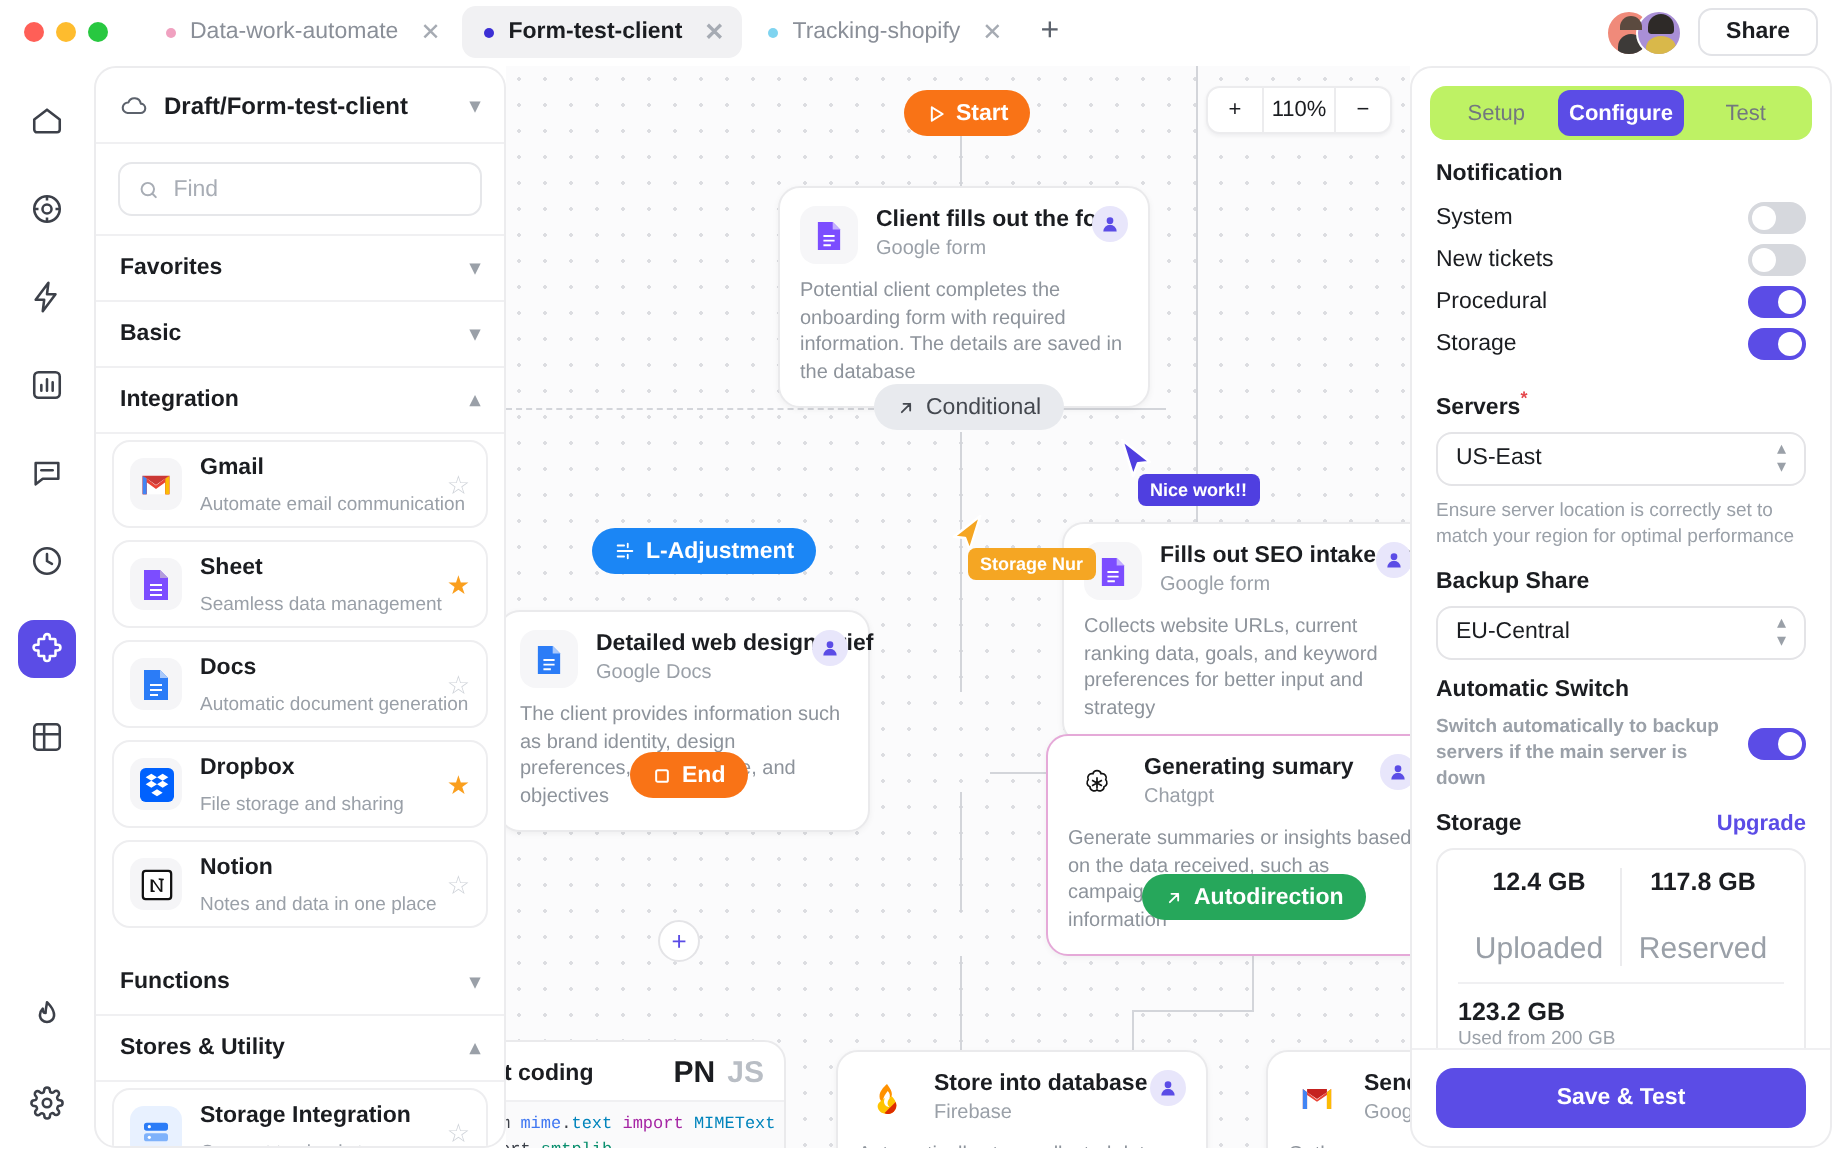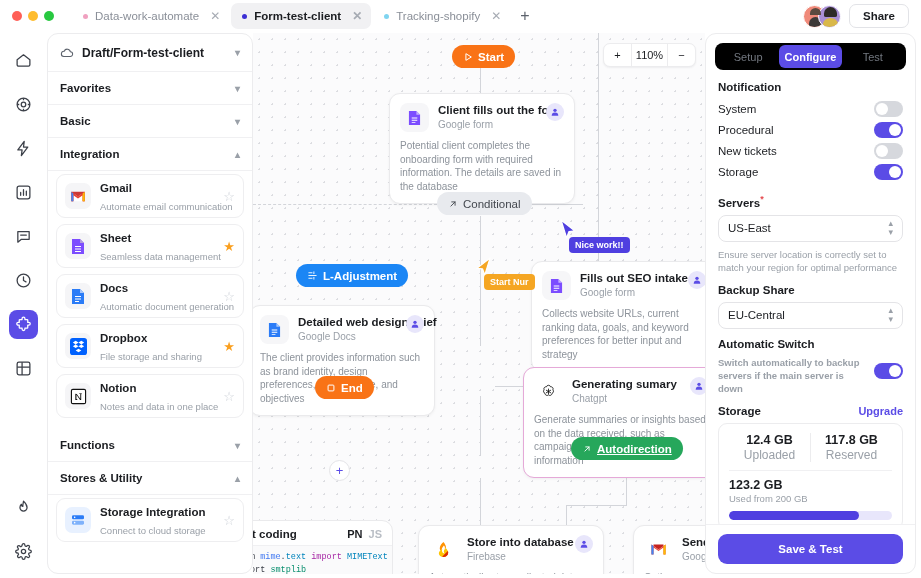--- a/index.html
+++ b/index.html
@@ -116,40 +116,40 @@
 
   .pill {
     position: absolute; height: 23px; border-radius: 12px; display: flex;
     align-items: center; gap: 5px; padding: 0 11px; font-size: 11.5px;
     font-weight: bold; color: #fff; white-space: nowrap; cursor: pointer;
   }
   .pill.start { background: #f97316; }
   .pill.end { background: #f97316; }
   .pill.cond { background: #e8eaee; color: #44484f; font-weight: normal; }
   .pill.ladj { background: #1b86f5; }
-  .pill.auto { background: #26a75b; text-decoration: underline; }
+  .pill.auto { background: #26a75b; }
 
   .node {
     position: absolute; background: #fff; border: 1px solid #eaeaec;
     border-radius: 11px; padding: 9px 10px 10px 10px;
     box-shadow: 0 1px 3px rgba(20,22,26,0.05);
   }
   .node-top { display: flex; align-items: flex-start; gap: 9px; }
   .node-ico { width: 29px; height: 29px; border-radius: 8px; background: #f6f6f8; display: flex; align-items: center; justify-content: center; flex: none; }
   .node-h { flex: 1; min-width: 0; }
   .node-title { font-size: 11.5px; font-weight: bold; color: #1b1d21; line-height: 15px; white-space: nowrap; }
   .node-sub { font-size: 10px; color: #9aa0a8; line-height: 14px; }
   .node-av { width: 18px; height: 18px; border-radius: 50%; background: #e8e6fb; display: flex; align-items: center; justify-content: center; flex: none; }
   .node-desc { font-size: 10px; color: #8d939b; line-height: 13.5px; margin-top: 7px; }
 
   .node.ai { border: 1px solid #e5a9d8; }
   .codenode { position: absolute; background: #fff; border: 1px solid #eaeaec; border-radius: 11px; overflow: hidden; }
   .code-head { display: flex; align-items: center; padding: 7px 10px 5px 10px; }
   .code-title { font-size: 11.5px; font-weight: bold; color: #1b1d21; }
-  .code-tags { margin-left: auto; display: flex; gap: 6px; align-items: center; font-size: 11px; font-weight: bold; }
+  .code-tags { margin-left: auto; display: flex; gap: 6px; align-items: center; font-size: 15px; font-weight: bold; }
   .tag-pn { color: #1b1d21; } .tag-js { color: #b9bec5; }
   .code-body {
     background: #fafafb; border-top: 1px solid #f0f0f2; padding: 5px 8px;
     font-family: "Liberation Mono", monospace; font-size: 8.5px; line-height: 13px; color: #3c4049;
     white-space: pre;
   }
   .c-key { color: #a626a4; } .c-mod { color: #0a8f6e; }
   .c-var { color: #4078f2; } .c-fn { color: #0184bc; } .c-plain { color: #3c4049; }
 
   .zoomctl {
@@ -173,21 +173,21 @@
     font-size: 9px; font-weight: bold; color: #fff; display: flex; align-items: center; white-space: nowrap;
   }
 
   
   .rightpanel {
     position: absolute; right: 5px; top: 33px; width: 211px; height: 541px;
     background: #fff; border: 1px solid #ececee; border-radius: 11px;
     display: flex; flex-direction: column; overflow: hidden;
   }
   .rp-tabs {
-    margin: 9px 9px 0 9px; height: 27px; background: #000000; border-radius: 8px;
+    margin: 9px 9px 0 9px; height: 27px; background: #bef264; border-radius: 8px;
     display: flex; padding: 2px; flex: none;
   }
   .rp-tab {
     flex: 1; display: flex; align-items: center; justify-content: center;
     font-size: 11px; color: #72777f; border-radius: 6px; cursor: pointer;
   }
   .rp-tab.active { background: #5b4ce6; color: #fff; font-weight: bold; }
   .rp-scroll { flex: 1; overflow: hidden; padding: 11px 12px 0 12px; }
   .rp-h { font-size: 11.5px; font-weight: bold; color: #1b1d21; margin-bottom: 6px; }
   .rp-h .req { color: #e5484d; font-size: 9px; vertical-align: super; }
@@ -204,21 +204,21 @@
   }
   .select .caret { margin-left: auto; color: #9aa0a8; font-size: 9px; line-height: 9px; text-align: center; }
   .hint { font-size: 9.5px; color: #9aa0a8; line-height: 13px; margin-bottom: 10px; }
   .rp-row { display: flex; align-items: baseline; margin-bottom: 6px; }
   .rp-link { margin-left: auto; font-size: 11px; color: #5b4ce6; font-weight: bold; cursor: pointer; }
   .storage-card { border: 1px solid #ececee; border-radius: 9px; padding: 9px 10px; margin-bottom: 10px; }
   .st-split { display: flex; }
   .st-col { flex: 1; text-align: center; }
   .st-col + .st-col { border-left: 1px solid #ececee; }
   .st-val { font-size: 12.5px; font-weight: bold; color: #1b1d21; }
-  .st-lbl { font-size: 12px; color: #9aa0a8; margin-top: 1px; }
+  .st-lbl { font-size: 15px; color: #9aa0a8; margin-top: 18px; }
   .st-div { height: 1px; background: #f0f0f2; margin: 8px 0 7px 0; }
   .st-used { font-size: 12.5px; font-weight: bold; color: #1b1d21; }
   .st-from { font-size: 9.5px; color: #9aa0a8; margin: 1px 0 7px 0; }
   .bar { height: 9px; border-radius: 5px; background: #e8e6fb; overflow: hidden; }
   .bar-fill { height: 9px; border-radius: 5px; background: #4f3fe0; }
   .rp-foot { border-top: 1px solid #f0f0f2; padding: 9px 12px; flex: none; }
   .save-btn {
     width: 100%; height: 30px; border-radius: 9px; background: #5b4ce6; color: #fff;
     border: none; font-family: inherit; font-size: 11.5px; font-weight: bold; cursor: pointer;
   }
@@ -323,20 +323,29 @@
     </div>
   </div>
 
   <div class="leftpanel">
     <div class="lp-head">
       <svg width="14" height="14" viewBox="0 0 24 24" fill="none" stroke="#5c626c" stroke-width="1.8" stroke-linejoin="round">
           <path d="M6.5 18h11a4 4 0 0 0 .3-8 5.5 5.5 0 0 0-10.6-1A3.8 3.8 0 0 0 6.5 18z"></path>
         </svg>
       <span>Draft/Form-test-client</span>
       <span class="chev">▾</span>
+    </div>
+    <div class="lp-search">
+      <div class="searchbox">
+        <svg width="12" height="12" viewBox="0 0 24 24" fill="none" stroke="#a8adb5" stroke-width="2.2" stroke-linecap="round">
+            <circle cx="11" cy="11" r="7"></circle>
+            <path d="M20 20l-3.5-3.5"></path>
+          </svg>
+        <input type="text" placeholder="Find" style="">
+      </div>
     </div>
     <div class="lp-body">
 
       <div class="sect-head">
         <span>Favorites</span>
         <span class="chev">▾</span>
       </div>
 
       <div class="sect-head">
         <span>Basic</span>
@@ -555,21 +564,21 @@
         </span>
       </div>
       <div class="node-desc">Collects website URLs, current ranking data, goals, and keyword preferences for better input and strategy</div>
     </div>
 
     <div class="cursor" style="left:222px; top:224px;">
       <svg width="17" height="19" viewBox="0 0 18 20">
           <path d="M16 1 2 12l6 .6L10.4 19z" fill="#f5a623" stroke="#fff" stroke-width="1.3" stroke-linejoin="round"></path>
         </svg>
     </div>
-    <div class="cursor-lbl" style="left:231px; top:241px; background:#f5a623;">Start Nur</div>
+    <div class="cursor-lbl" style="left:231px; top:241px; background:#f5a623;">Storage Nur</div>
 
     <div class="node" style="left:-4px; top:272px; width:186px;">
       <div class="node-top">
         <span class="node-ico">
           <svg width="13" height="16" viewBox="0 0 14 17">
               <path d="M1 1h8l4 4v11H1z" fill="#2b7cf7"></path>
               <path d="M9 1l4 4H9z" fill="#a8c8fb"></path>
               <path d="M4 8h6v1H4zM4 10.5h6v1H4zM4 13h4v1H4z" fill="#fff"></path>
             </svg>
         </span>
@@ -690,26 +699,26 @@
     </div>
 
     <div class="rp-scroll">
       <div class="rp-h">Notification</div>
 
       <div class="toggle-row">
         <span class="toggle-lbl">System</span>
         <span class="tgl"></span>
       </div>
       <div class="toggle-row">
+        <span class="toggle-lbl">New tickets</span>
+        <span class="tgl"></span>
+      </div>
+      <div class="toggle-row">
         <span class="toggle-lbl">Procedural</span>
         <span class="tgl on"></span>
-      </div>
-      <div class="toggle-row">
-        <span class="toggle-lbl">New tickets</span>
-        <span class="tgl"></span>
       </div>
       <div class="toggle-row">
         <span class="toggle-lbl">Storage</span>
         <span class="tgl on"></span>
       </div>
 
       <div class="rp-h" style="margin-top:12px;">
         <span>Servers</span><span class="req">*</span>
       </div>
       <div class="select">

